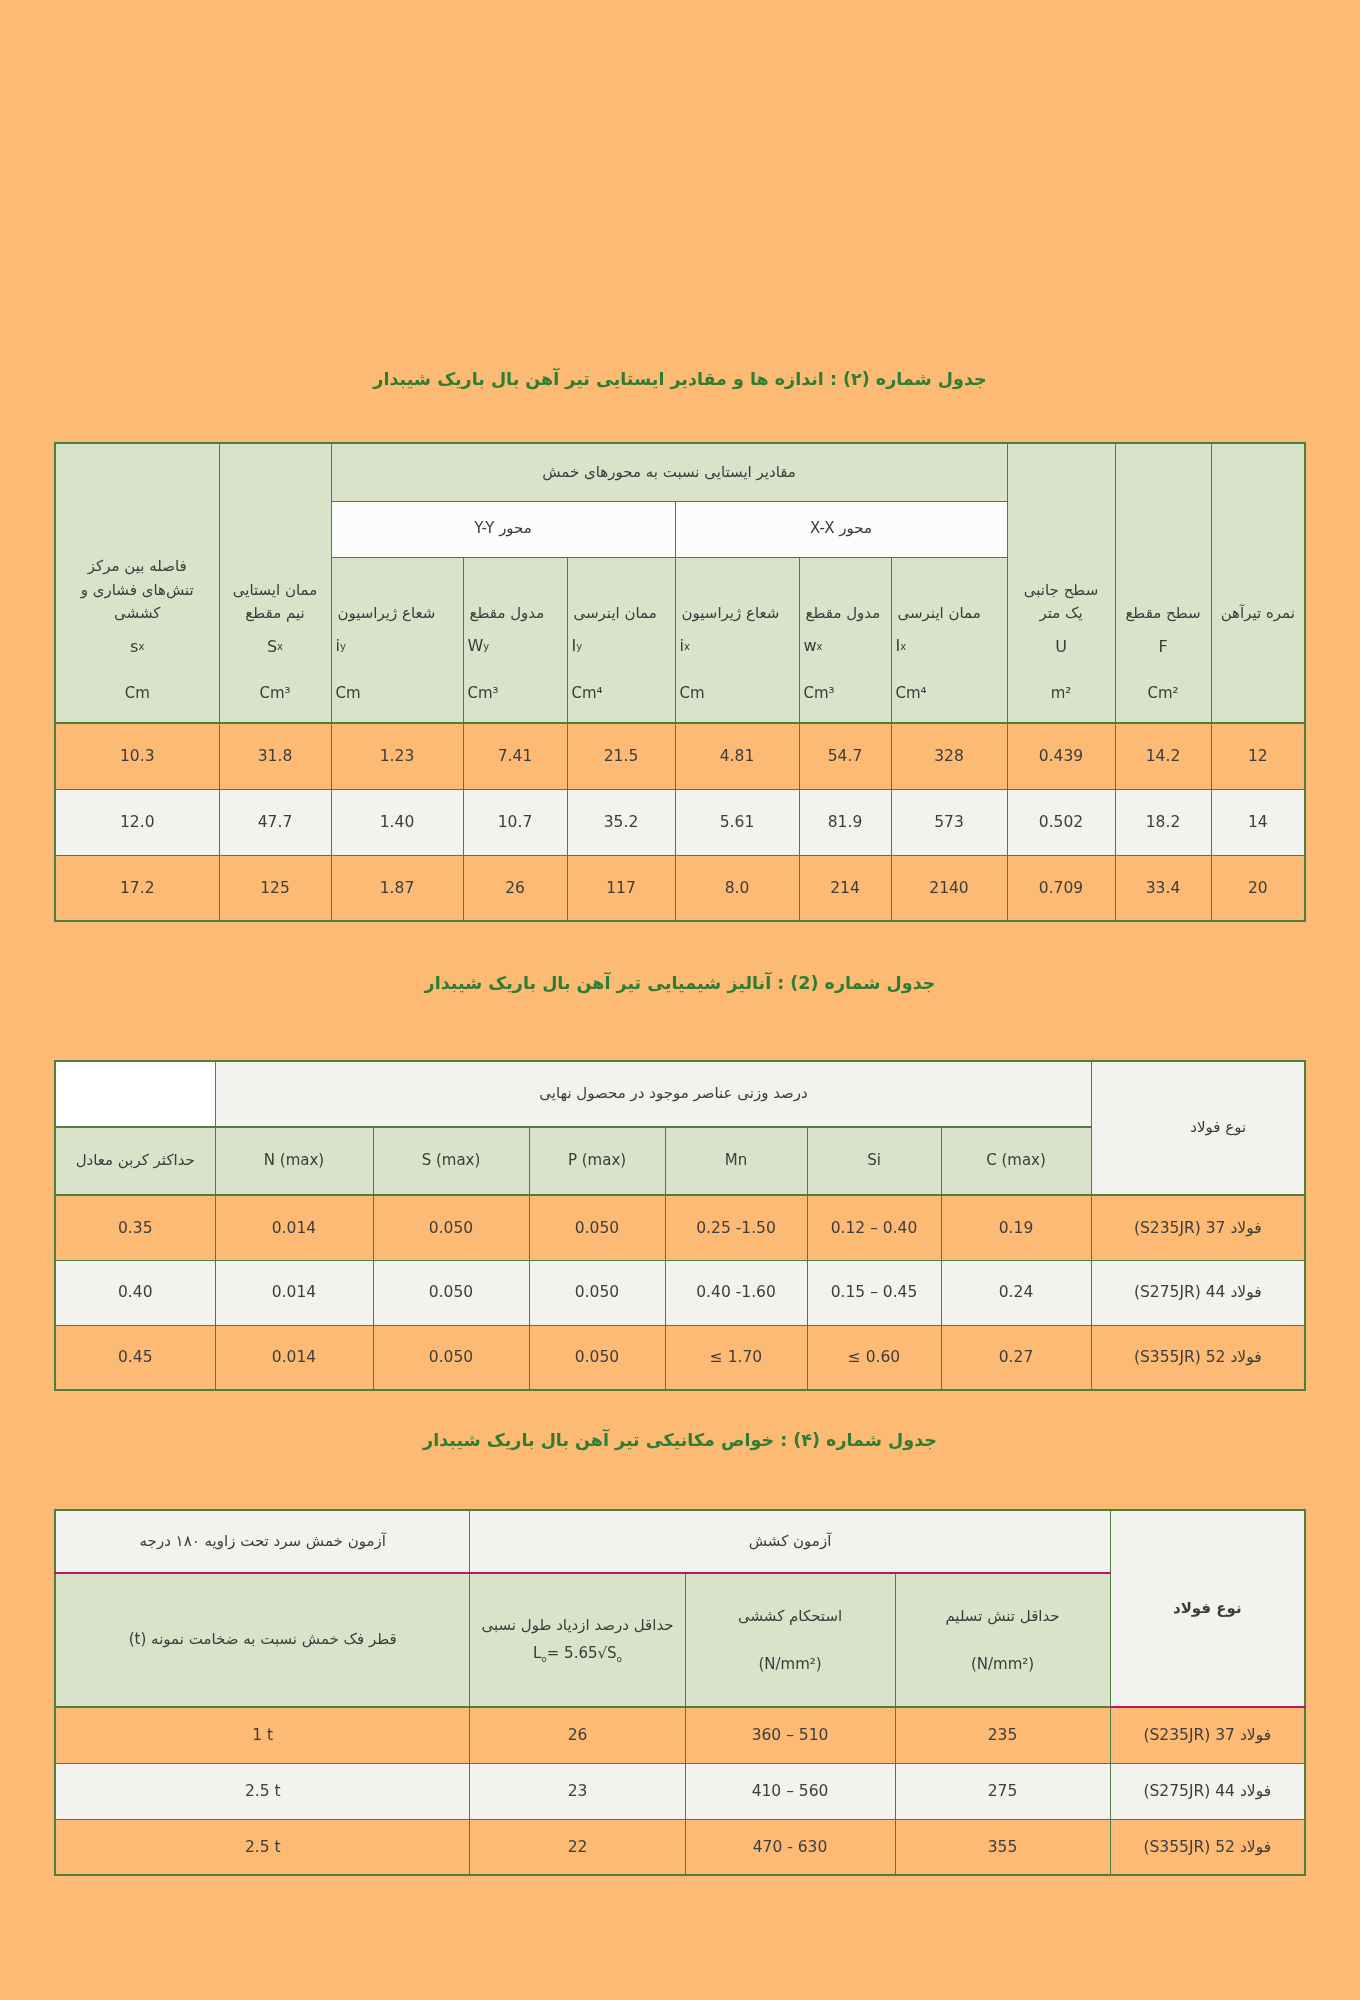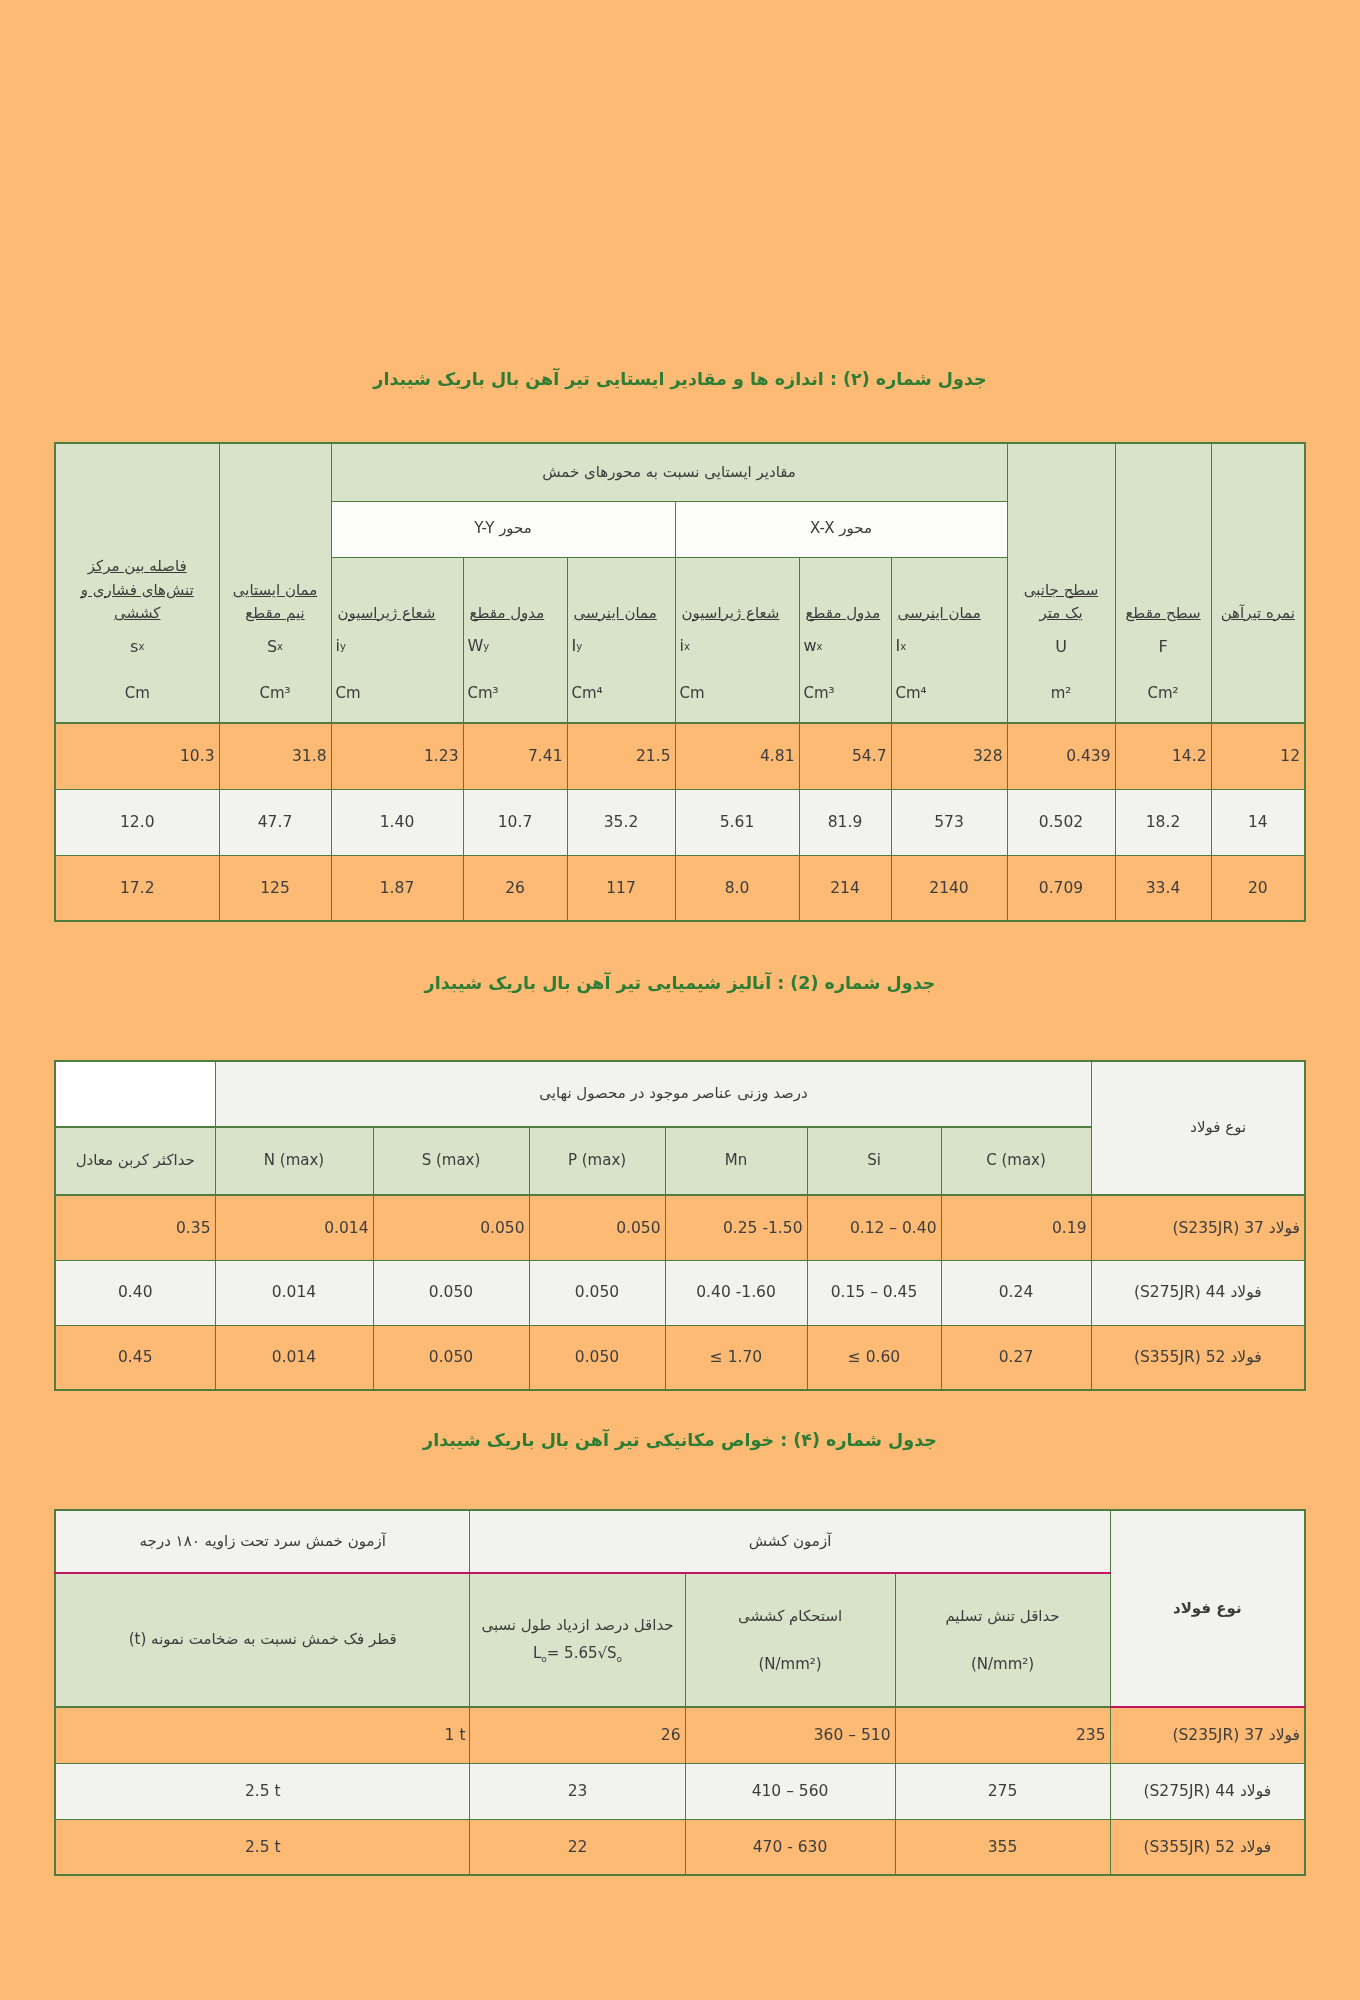--- a/index.html
+++ b/index.html
@@ -29,31 +29,31 @@
   td{
     border:1px solid #4f7d40;text-align:center;vertical-align:middle;
     font-size:15px;padding:2px 4px;box-sizing:border-box;line-height:1.55;
   }
   .green{background:#d9e3ca;}
   .offwhite{background:#f2f2ee;}
   .white{background:#ffffff;}
   .ltr{direction:ltr;unicode-bidi:isolate;}
   tbody td{font-size:15.5px;color:#3d3d3d;}
   tbody tr:nth-child(2){background:#f2f2ef;}
-  tbody tr:first-child td{border-top:2px solid #4f7d40;text-align:right;}
+  tbody tr:first-child td{border-top:2px solid #4f7d40;}
 
   
   #t2 thead tr.rA{height:58px;}
   #t2 thead tr.rB{height:56px;}
   #t2 thead tr.rC{height:166px;}
   #t2 tbody tr{height:66px;}
   .hstack{display:flex;flex-direction:column;justify-content:flex-end;}
   .hstack.tall{height:272px;}
   .hstack.short{height:158px;align-items:flex-end;}
-  .hname{padding:0 2px;line-height:1.55;text-decoration:underline;}
+  .hname{padding:0 2px;line-height:1.55;}
   .hsym{height:44px;display:flex;align-items:center;justify-content:center;font-size:16px;}
   .hsym sub{font-size:10px;}
   .hunit{height:50px;display:flex;align-items:center;justify-content:center;}
   .axis{background:#fcfcfa;}
 
   
   #t3 thead tr.rA{height:66px;}
   #t3 thead tr.rB{height:68px;}
   #t3 tbody tr{height:65px;}
   #t3 .rA td{border-bottom:2px solid #4f7d40;padding-left:45px;}

